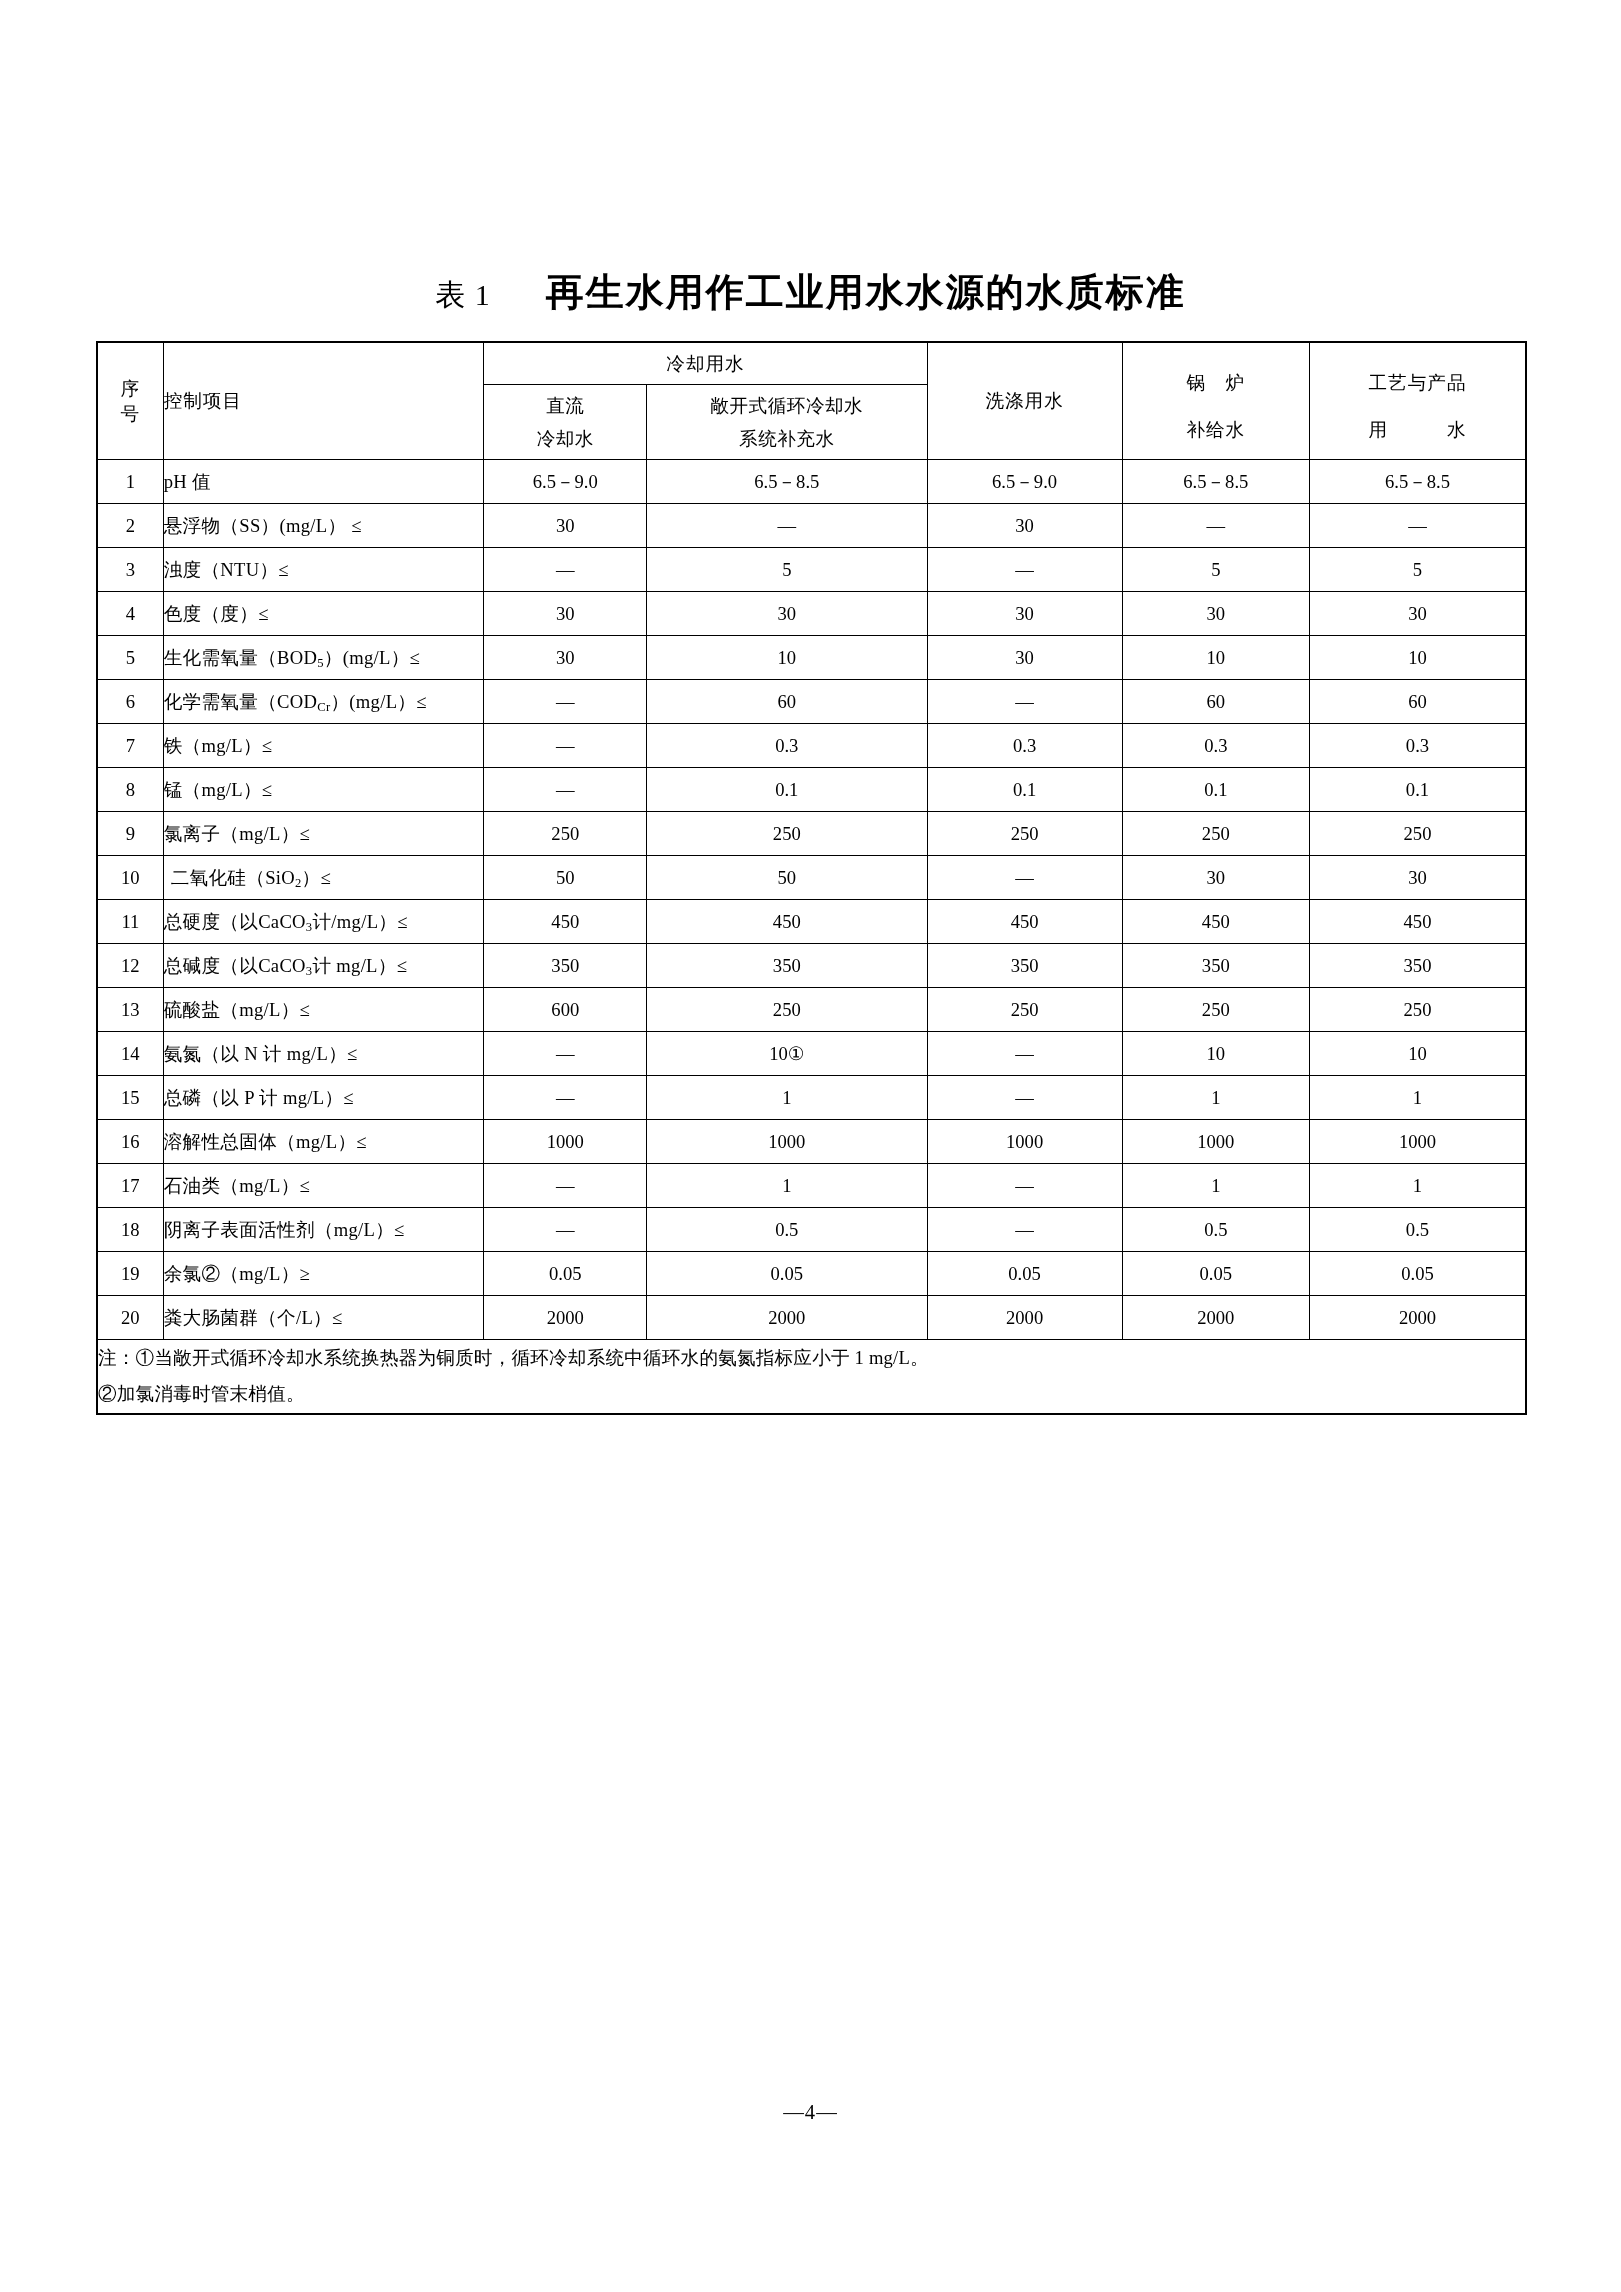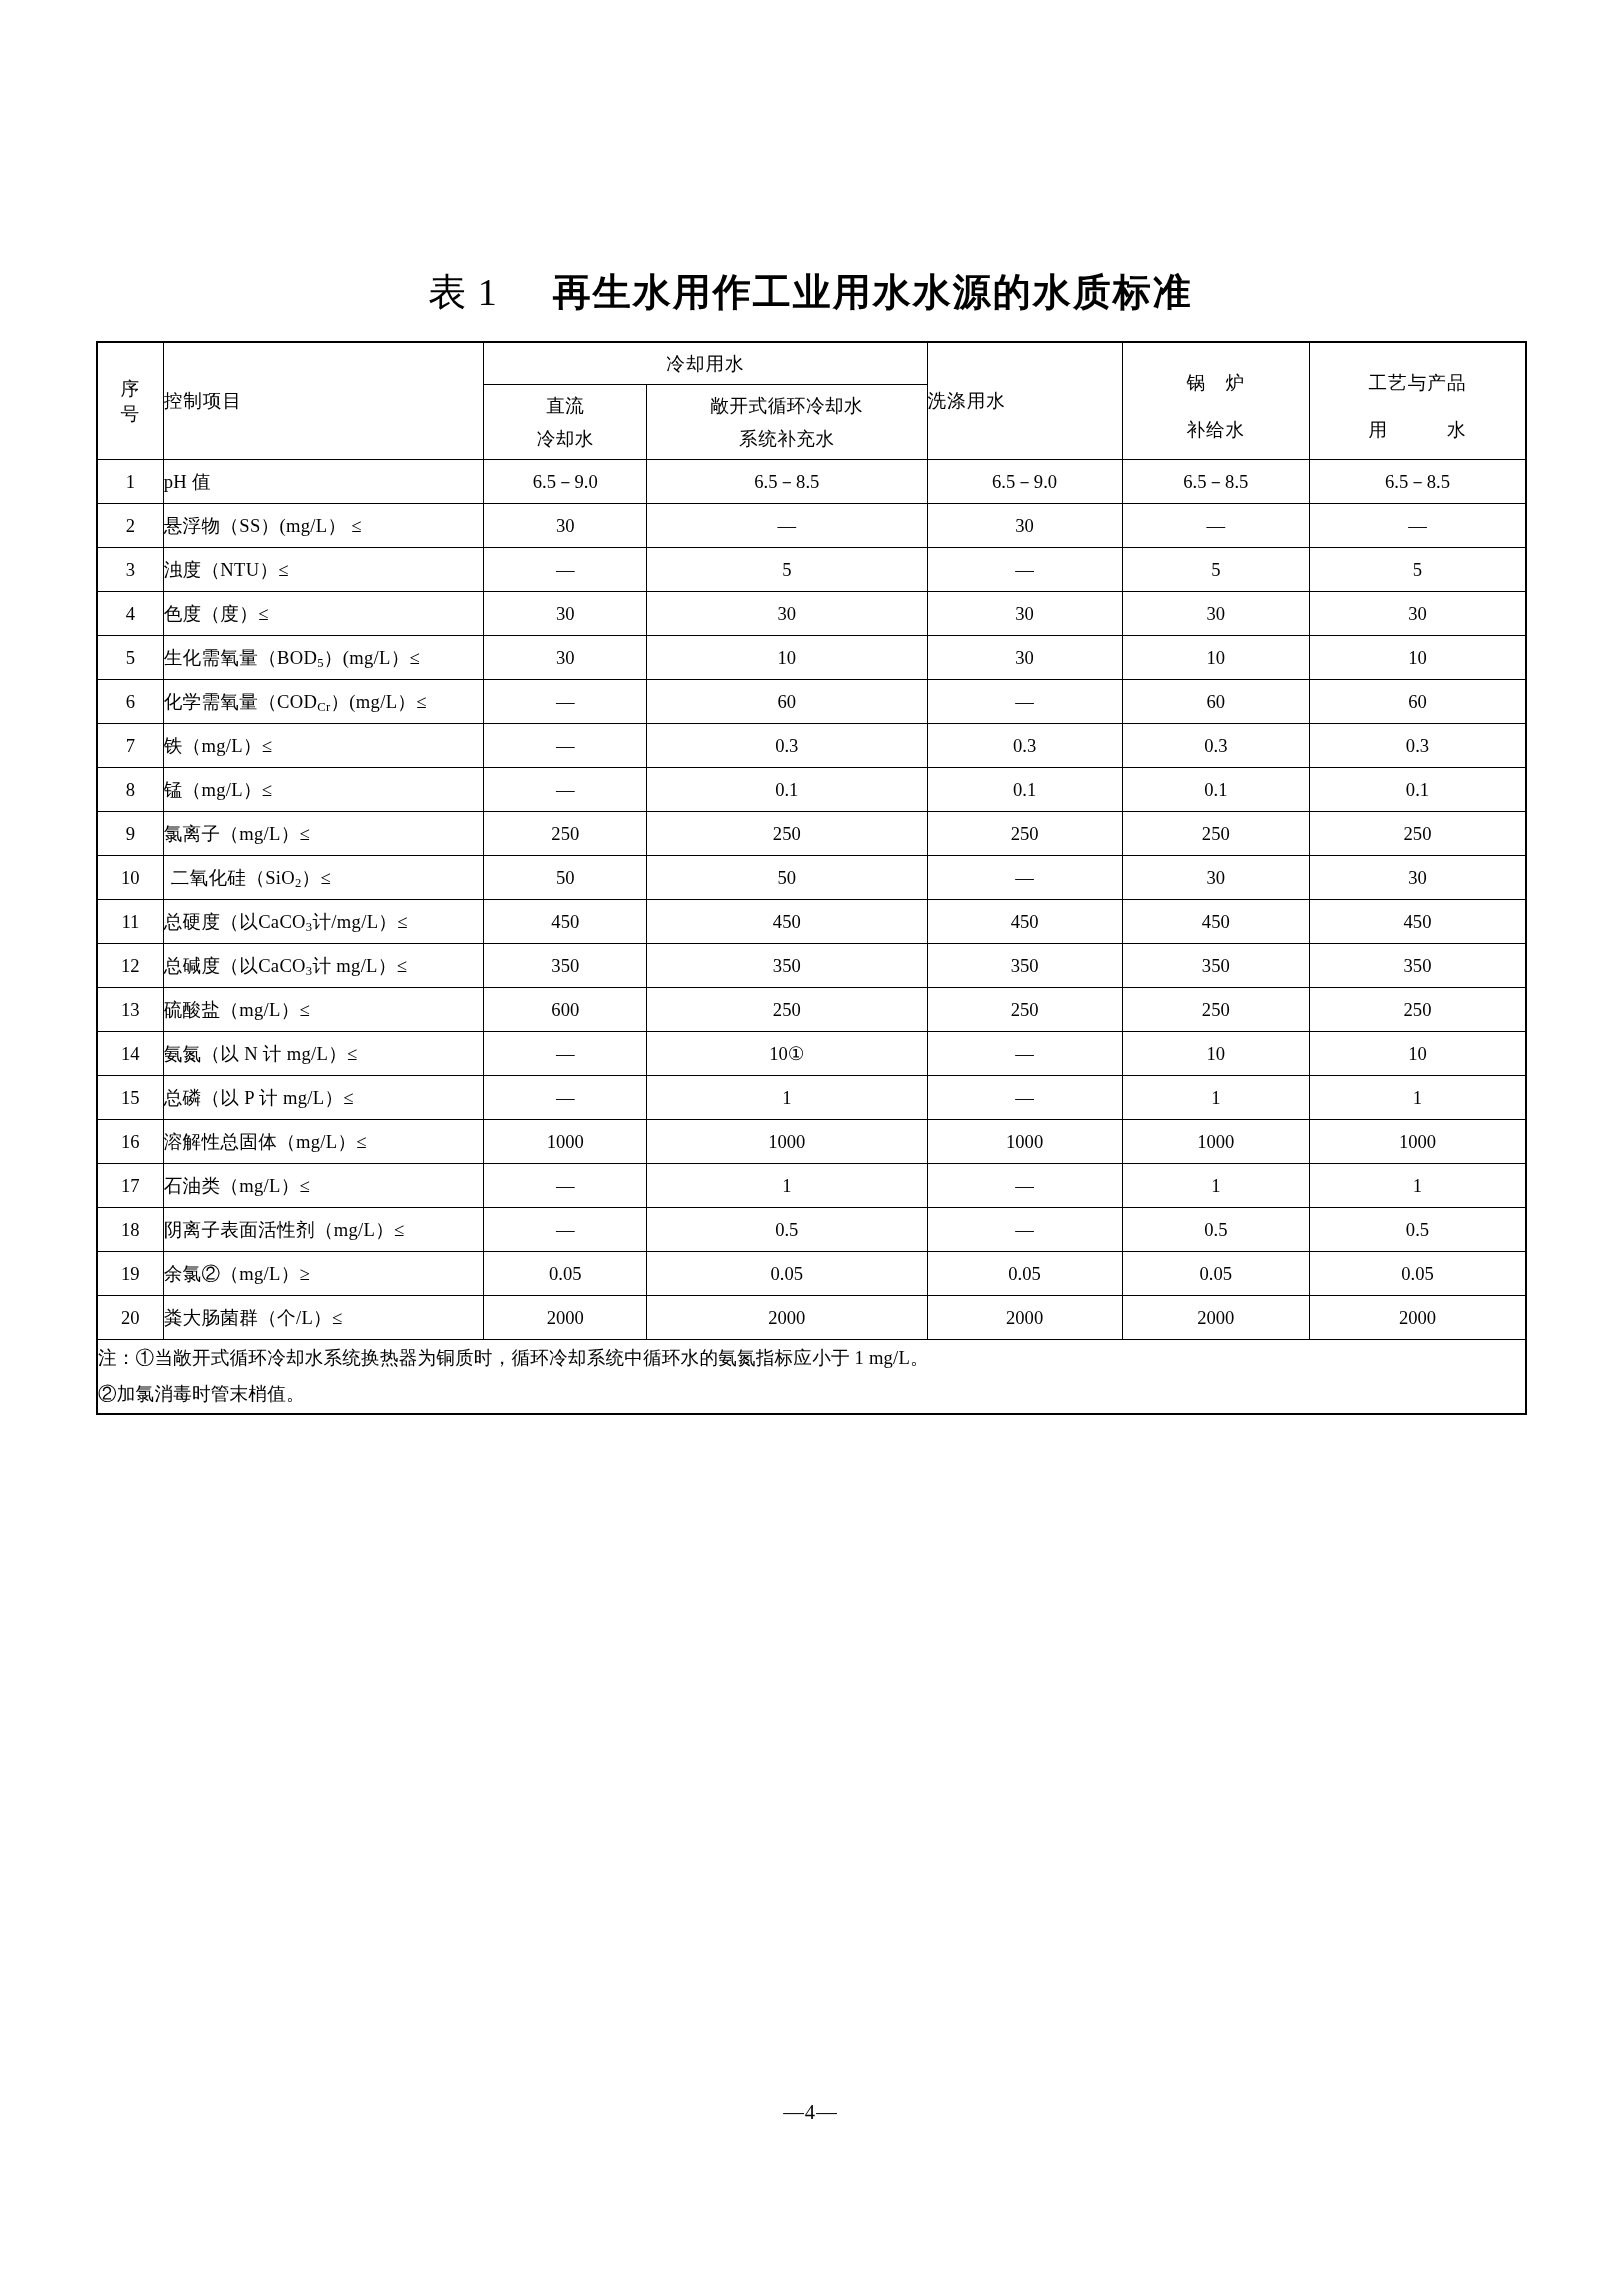--- a/index.html
+++ b/index.html
@@ -25,21 +25,21 @@
   
   .title-row {
     position: absolute;
     left: 0;
     top: 267px;
     width: 1621px;
     text-align: center;
     white-space: nowrap;
   }
   .title-label {
-    font-size: 38px;
+    font-size: 30px;
     letter-spacing: 1px;
   }
   .title-gap { display: inline-block; width: 55px; }
   .title-main {
     font-size: 38px;
     font-weight: bold;
     letter-spacing: 2px;
   }
 
   
@@ -70,21 +70,21 @@
   col.c-no   { width: 59px; }
   col.c-item { width: 286px; }
   col.c-v1   { width: 145px; }
   col.c-v2   { width: 250px; }
   col.c-v3   { width: 174px; }
   col.c-v4   { width: 167px; }
   col.c-v5   { width: 193px; }
 
   
   .hd {
-    text-align: left;
+    text-align: center;
     font-size: 19.6px;
     line-height: 1.5;
     letter-spacing: 1px;
   }
   .hd-no {
     height: 116px;
     text-align: center;
     font-size: 19.6px;
     line-height: 1.35;
     letter-spacing: 1px;

